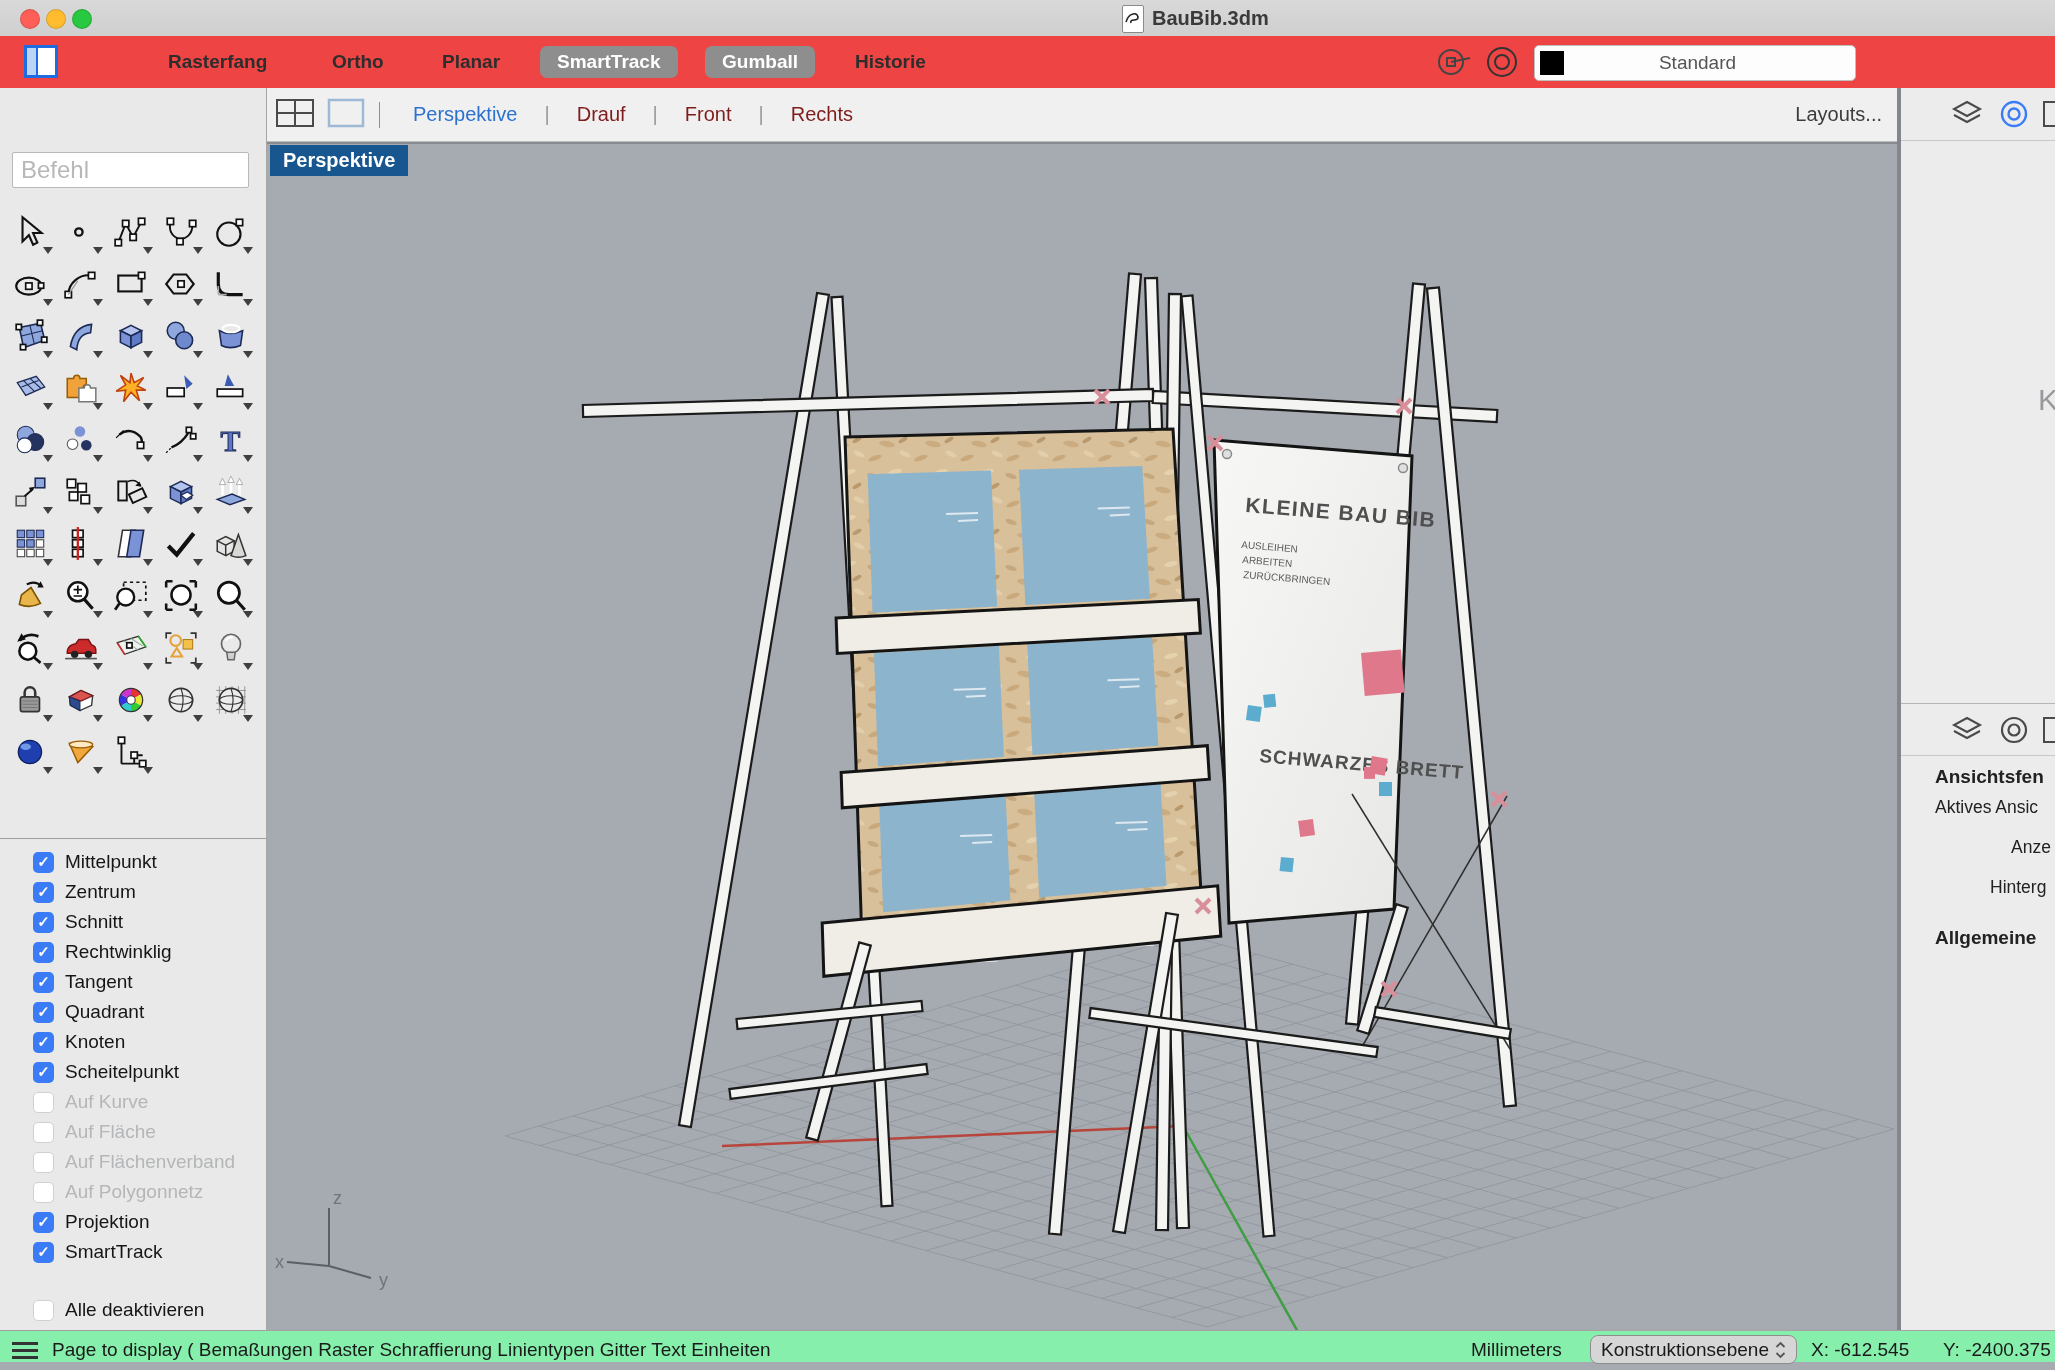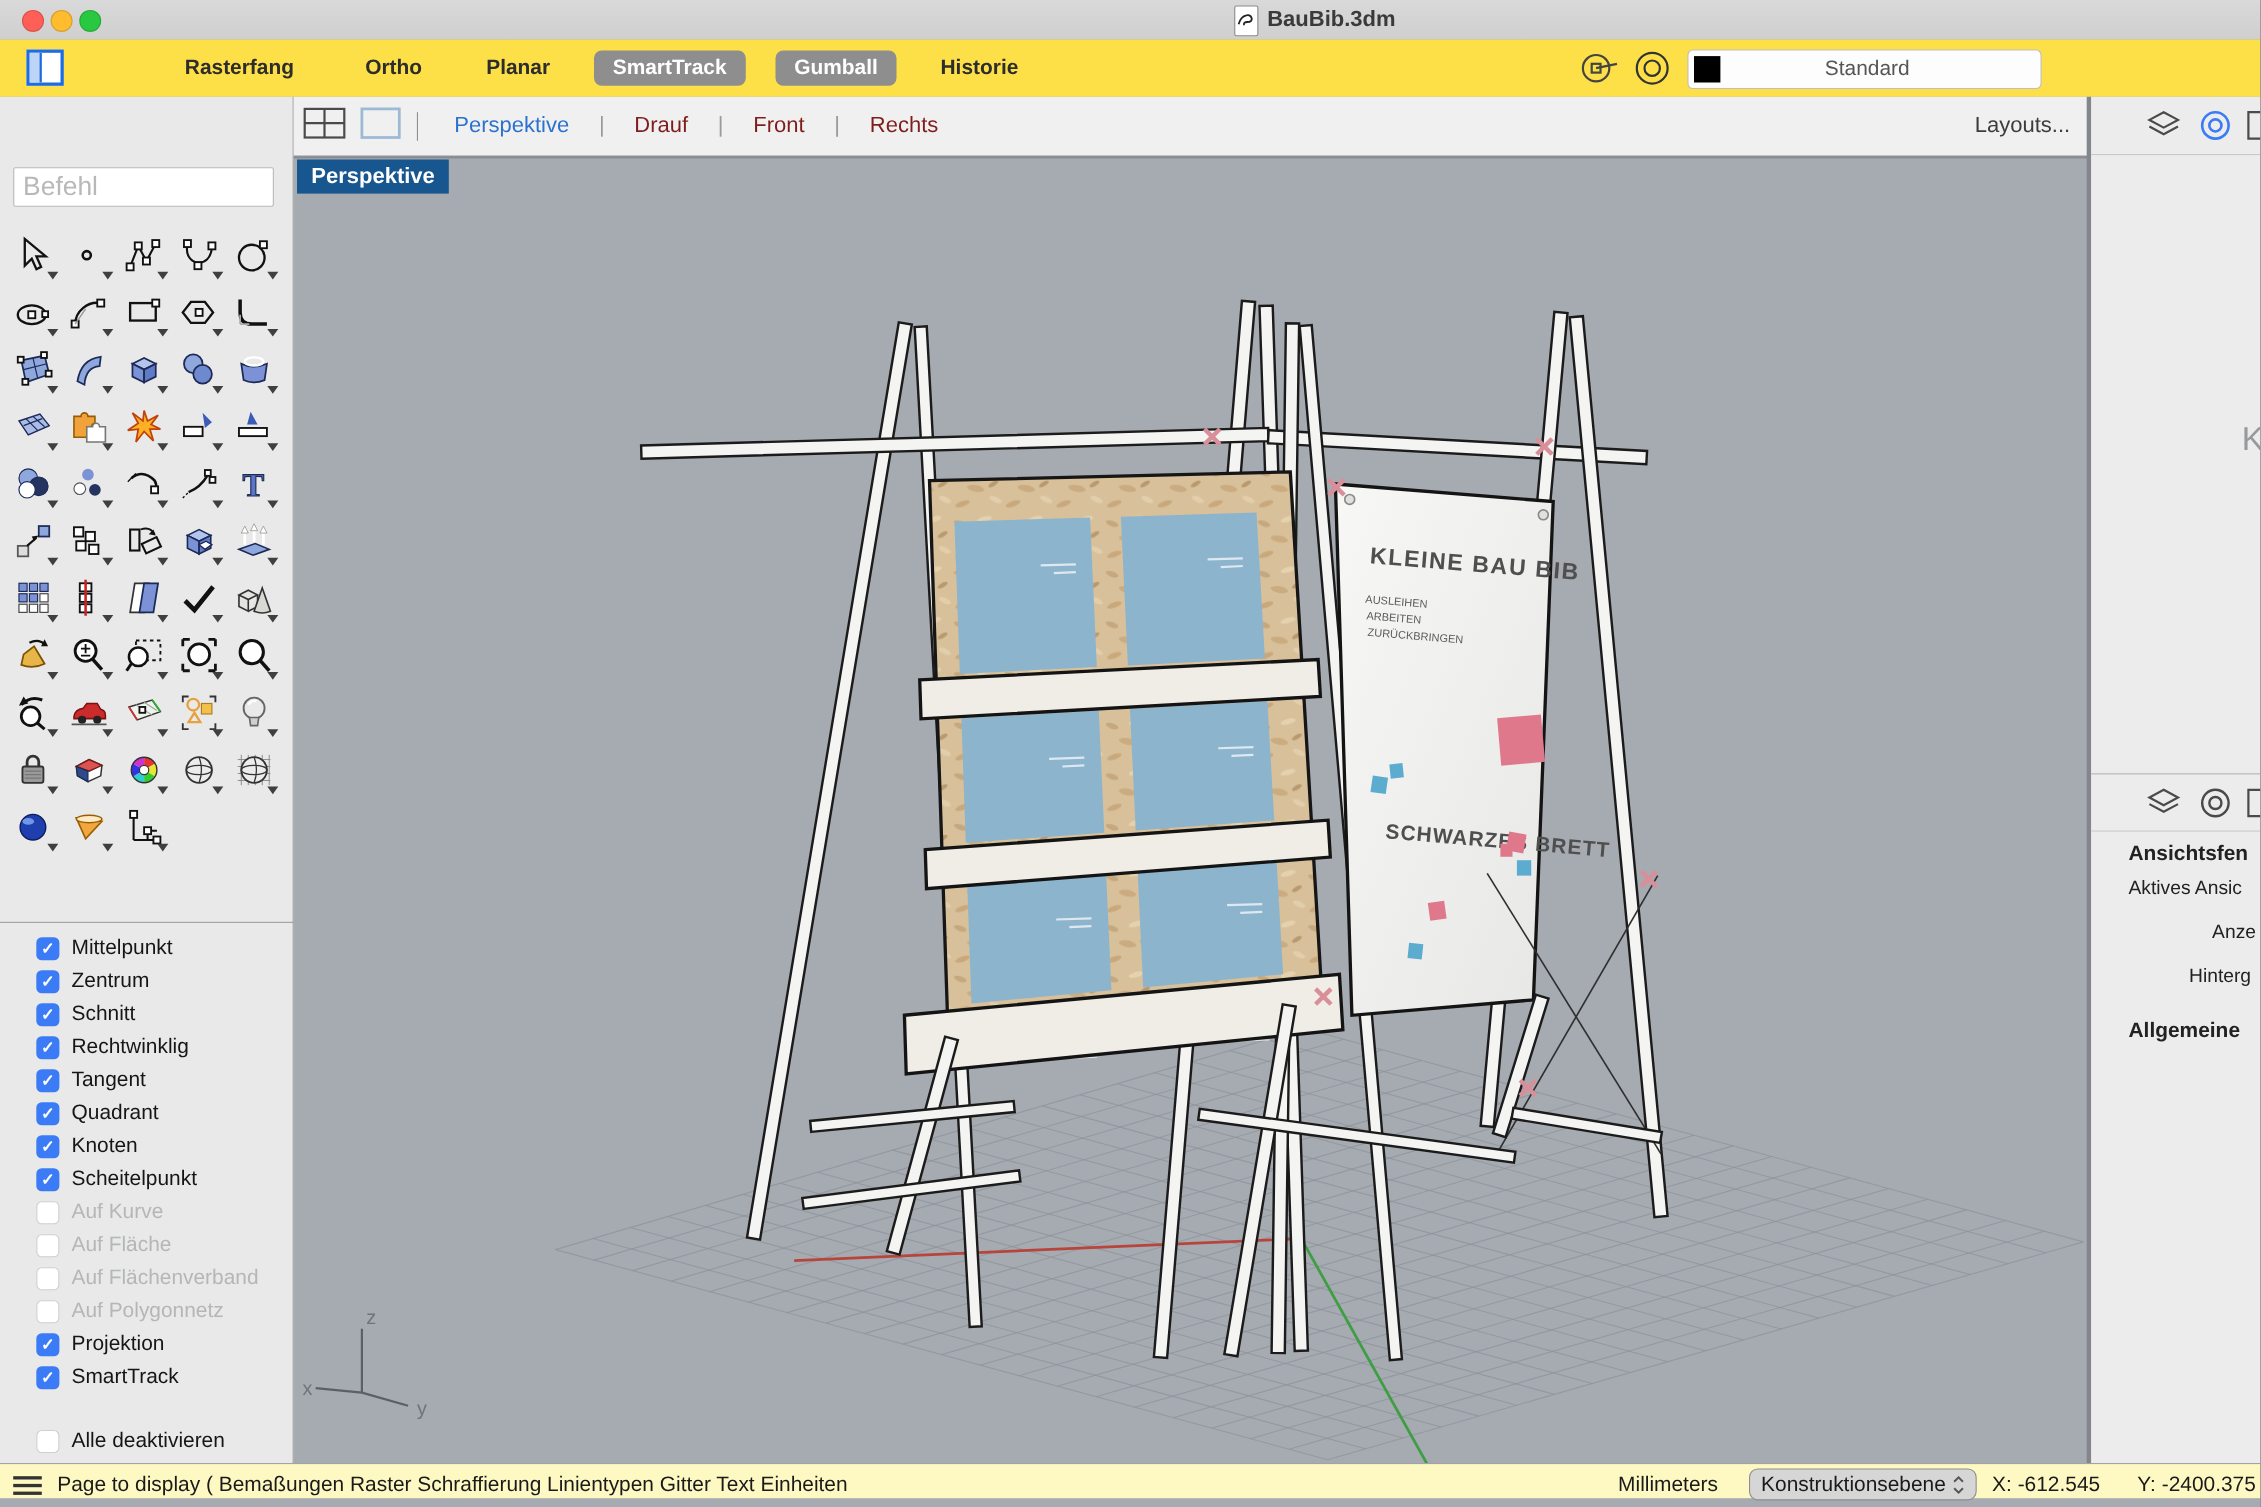--- a/index.html
+++ b/index.html
@@ -8,21 +8,21 @@
   
   .titlebar{position:absolute;left:0;top:0;width:2055px;height:36px;
             background:linear-gradient(#d9d9d9,#cfcfcf);}
   .tl{position:absolute;top:9px;width:18px;height:18px;border-radius:50%;border:.5px solid rgba(0,0,0,.15);}
   .tl.red{left:20px;background:#ff5f57}.tl.yel{left:46px;background:#febc2e}.tl.grn{left:72px;background:#28c840}
   .doc-icon{position:absolute;left:1122px;top:5px;width:20px;height:26px;background:#fff;
             border:1px solid #8a8a8a;border-radius:2px;}
   .doc-icon svg{position:absolute;left:1px;top:3px}
   .win-title{position:absolute;left:1152px;top:7px;font-size:20px;font-weight:600;color:#3a3a3a;}
   
-  .toolbar{position:absolute;left:0;top:36px;width:2055px;height:52px;background:#fde047;
+  .toolbar{position:absolute;left:0;top:36px;width:2055px;height:52px;background:#ef4444;
            border-bottom:1px solid #9d9d9d;}
   .panel-toggle{position:absolute;left:24px;top:9px;width:34px;height:33px;background:#fff;
                 border:3px solid #1d6ce0;box-sizing:border-box;}
   .panel-toggle i{position:absolute;left:0;top:0;bottom:0;width:9px;background:#bcd4f5;border-right:2px solid #1d6ce0;}
   .tb-btn{position:absolute;top:0;height:52px;display:flex;align-items:center;
           font-size:19px;font-weight:600;color:#2d2d2d;cursor:default;}
   .tb-btn .pill{background:#8e8e8e;color:#fff;font-weight:700;border-radius:7px;padding:5px 17px;}
   .tb-icon{position:absolute;top:8px;width:36px;height:36px;}
   .std-field{position:absolute;left:1534px;top:9px;width:320px;height:34px;background:#fdfdfd;
              border:1px solid #bfbfbf;border-radius:5px;display:flex;align-items:center;}
@@ -66,21 +66,21 @@
   .vp-label{position:absolute;left:3px;top:1px;background:#17568e;color:#fff;
             font-size:20px;font-weight:700;padding:4px 13px;z-index:5;}
   
   .vsplit{position:absolute;left:1897px;top:88px;width:4px;height:1242px;background:#83878d;}
   .rpanel{position:absolute;left:1901px;top:88px;width:154px;height:1242px;background:#ececec;overflow:hidden;}
   .rp-header{position:absolute;left:0;width:154px;height:53px;border-bottom:1px solid #c9c9c9;box-sizing:border-box;}
   .rp-ic{position:absolute;top:12px;}
   .rp-lab{position:absolute;color:#222;white-space:nowrap;}
   .watermark{position:absolute;left:137px;top:295px;font-size:30px;color:#97999d;}
   
-  .statusbar{position:absolute;left:0;top:1330px;width:2055px;height:32px;background:#fef9c3;
+  .statusbar{position:absolute;left:0;top:1330px;width:2055px;height:32px;background:#86efac;
              border-top:1px solid #a3a3a3;box-sizing:border-box;font-size:19px;color:#1a1a1a;}
   .burger{position:absolute;left:12px;top:11px;width:26px;}
   .burger i{display:block;height:3px;background:#333;margin-bottom:4px;}
   .sb-msg{position:absolute;left:52px;top:8px;white-space:nowrap;}
   .sb-units{position:absolute;left:1471px;top:8px;}
   .sb-cplane{position:absolute;left:1590px;top:4px;height:29px;border:1.5px solid #8e8e8e;border-radius:8px;
              display:flex;align-items:center;padding:0 10px;gap:6px;box-sizing:border-box;background:#d6d6d6;}
   .sb-x{position:absolute;left:1811px;top:8px;}
   .sb-y{position:absolute;left:1943px;top:8px;white-space:nowrap;}
 </style>

